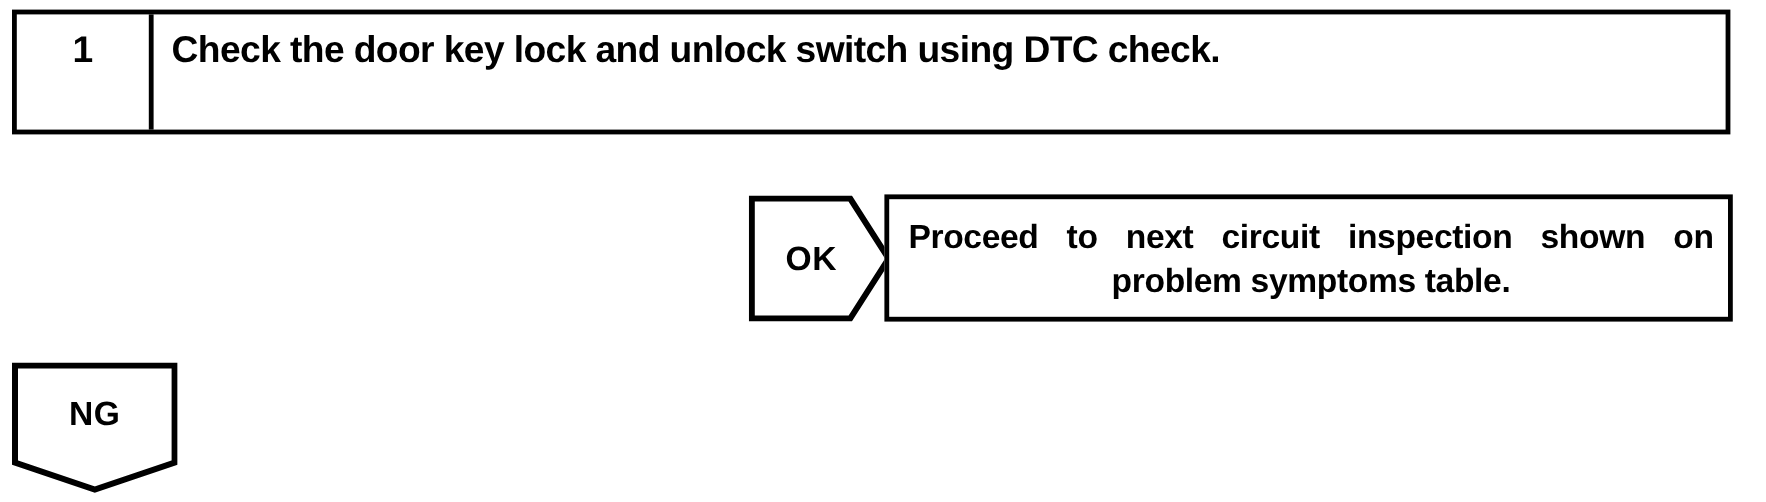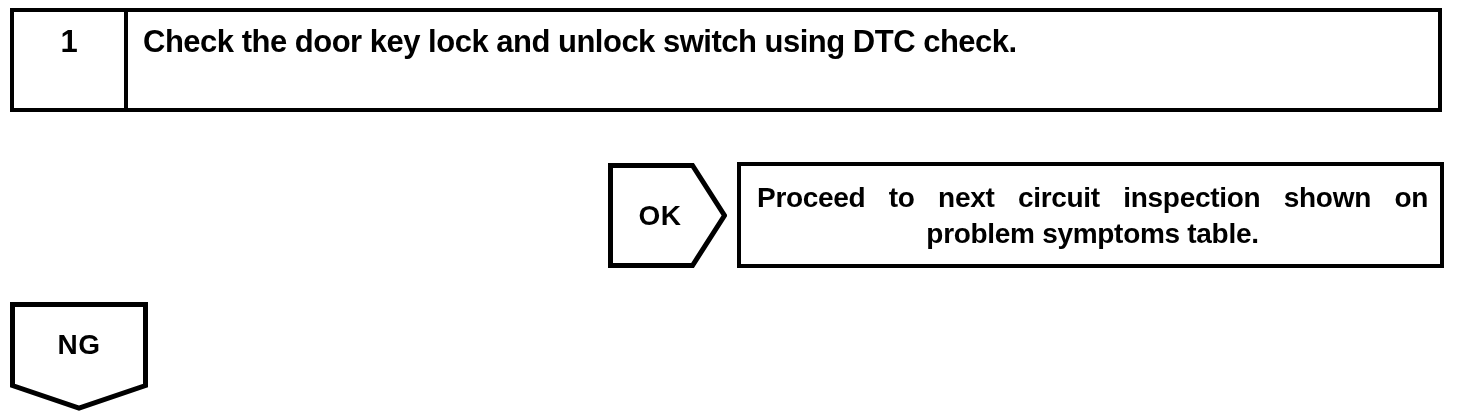--- a/index.html
+++ b/index.html
@@ -44,21 +44,21 @@
     font-size: 31px;
     line-height: 34px;
     font-weight: bold;
     letter-spacing: -0.5px;
     white-space: nowrap;
     overflow: hidden;
   }
   
   .ok-connector {
     position: absolute;
-    left: 608px;
+    left: 624px;
     top: 163px;
     width: 119px;
     height: 105px;
   }
   .ok-connector svg { display: block; }
   .ok-label {
     position: absolute;
     left: 0;
     top: 0;
     width: 104px;

